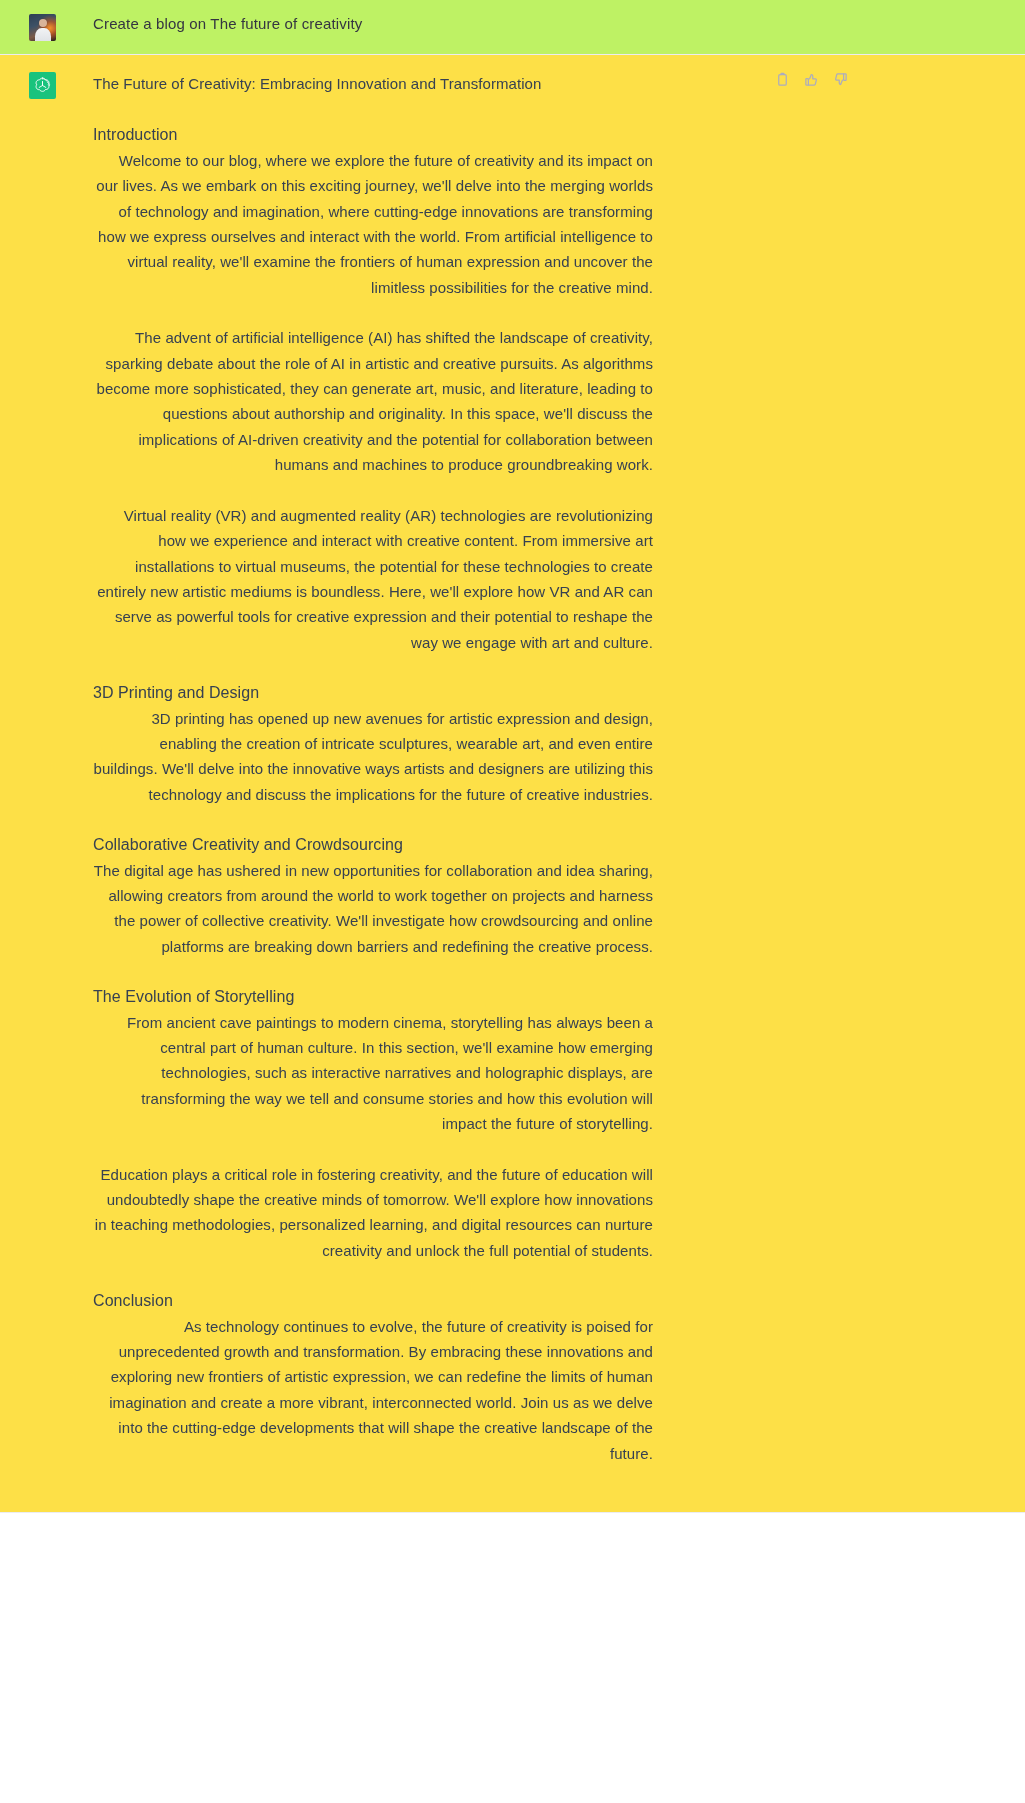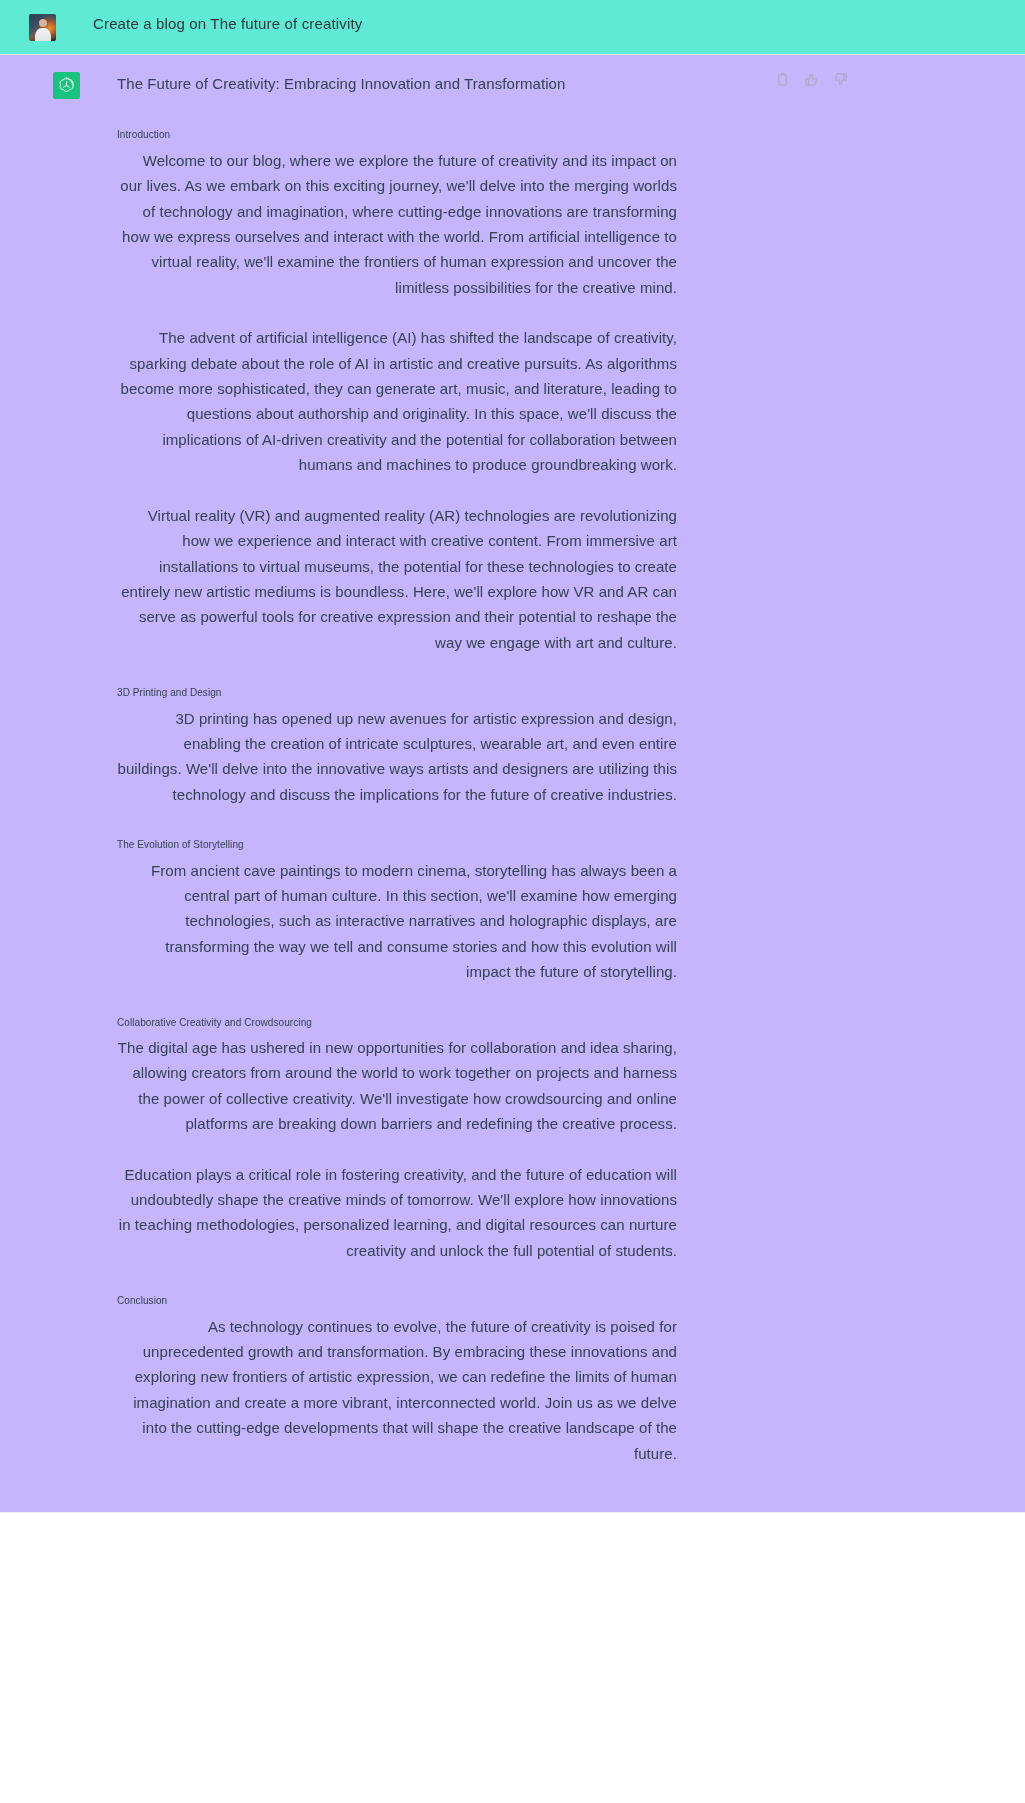--- a/index.html
+++ b/index.html
@@ -22,27 +22,26 @@
     flex-direction: column;
   }
 
   
   .msg-row {
     width: 100%;
     display: block;
     position: relative;
   }
   .msg-row.user {
-    background: #5eead4;
+    background: #bef264;
     border-bottom: 1px solid #ececf1;
   }
   .msg-row.assistant {
-    background: #c4b5fd;
+    background: #fde047;
     border-bottom: 1px solid #ececf1;
-    padding-left: 24px;
   }
 
   .msg-inner {
     display: flex;
     align-items: flex-start;
     padding: 14px 0 14px 0;
     position: relative;
   }
   .msg-row.user .msg-inner {
     padding-top: 13px;
@@ -146,21 +145,21 @@
   }
 
   .assistant-body .section {
     margin: 0 0 25px 0;
   }
   .assistant-body .section:last-child {
     margin-bottom: 0;
   }
   .assistant-body .section-heading {
     margin: 0;
-    font-size: 10px;
+    font-size: 16px;
     font-weight: 400;
     line-height: 25.4px;
     color: #374151;
   }
   .assistant-body .section-para {
     margin: 0;
     font-size: 15px;
     font-weight: 400;
     line-height: 25.4px;
     color: #374151;
@@ -241,27 +240,27 @@
           <div class="section">
             <p class="section-para">Virtual reality (VR) and augmented reality (AR) technologies are revolutionizing how we experience and interact with creative content. From immersive art installations to virtual museums, the potential for these technologies to create entirely new artistic mediums is boundless. Here, we'll explore how VR and AR can serve as powerful tools for creative expression and their potential to reshape the way we engage with art and culture.</p>
           </div>
 
           <div class="section">
             <p class="section-heading">3D Printing and Design</p>
             <p class="section-para">3D printing has opened up new avenues for artistic expression and design, enabling the creation of intricate sculptures, wearable art, and even entire buildings. We'll delve into the innovative ways artists and designers are utilizing this technology and discuss the implications for the future of creative industries.</p>
           </div>
 
           <div class="section">
+            <p class="section-heading">Collaborative Creativity and Crowdsourcing</p>
+            <p class="section-para">The digital age has ushered in new opportunities for collaboration and idea sharing, allowing creators from around the world to work together on projects and harness the power of collective creativity. We'll investigate how crowdsourcing and online platforms are breaking down barriers and redefining the creative process.</p>
+          </div>
+
+          <div class="section">
             <p class="section-heading">The Evolution of Storytelling</p>
             <p class="section-para">From ancient cave paintings to modern cinema, storytelling has always been a central part of human culture. In this section, we'll examine how emerging technologies, such as interactive narratives and holographic displays, are transforming the way we tell and consume stories and how this evolution will impact the future of storytelling.</p>
-          </div>
-
-          <div class="section">
-            <p class="section-heading">Collaborative Creativity and Crowdsourcing</p>
-            <p class="section-para">The digital age has ushered in new opportunities for collaboration and idea sharing, allowing creators from around the world to work together on projects and harness the power of collective creativity. We'll investigate how crowdsourcing and online platforms are breaking down barriers and redefining the creative process.</p>
           </div>
 
           <div class="section">
             <p class="section-para">Education plays a critical role in fostering creativity, and the future of education will undoubtedly shape the creative minds of tomorrow. We'll explore how innovations in teaching methodologies, personalized learning, and digital resources can nurture creativity and unlock the full potential of students.</p>
           </div>
 
           <div class="section">
             <p class="section-heading">Conclusion</p>
             <p class="section-para">As technology continues to evolve, the future of creativity is poised for unprecedented growth and transformation. By embracing these innovations and exploring new frontiers of artistic expression, we can redefine the limits of human imagination and create a more vibrant, interconnected world. Join us as we delve into the cutting-edge developments that will shape the creative landscape of the future.</p>
           </div>

